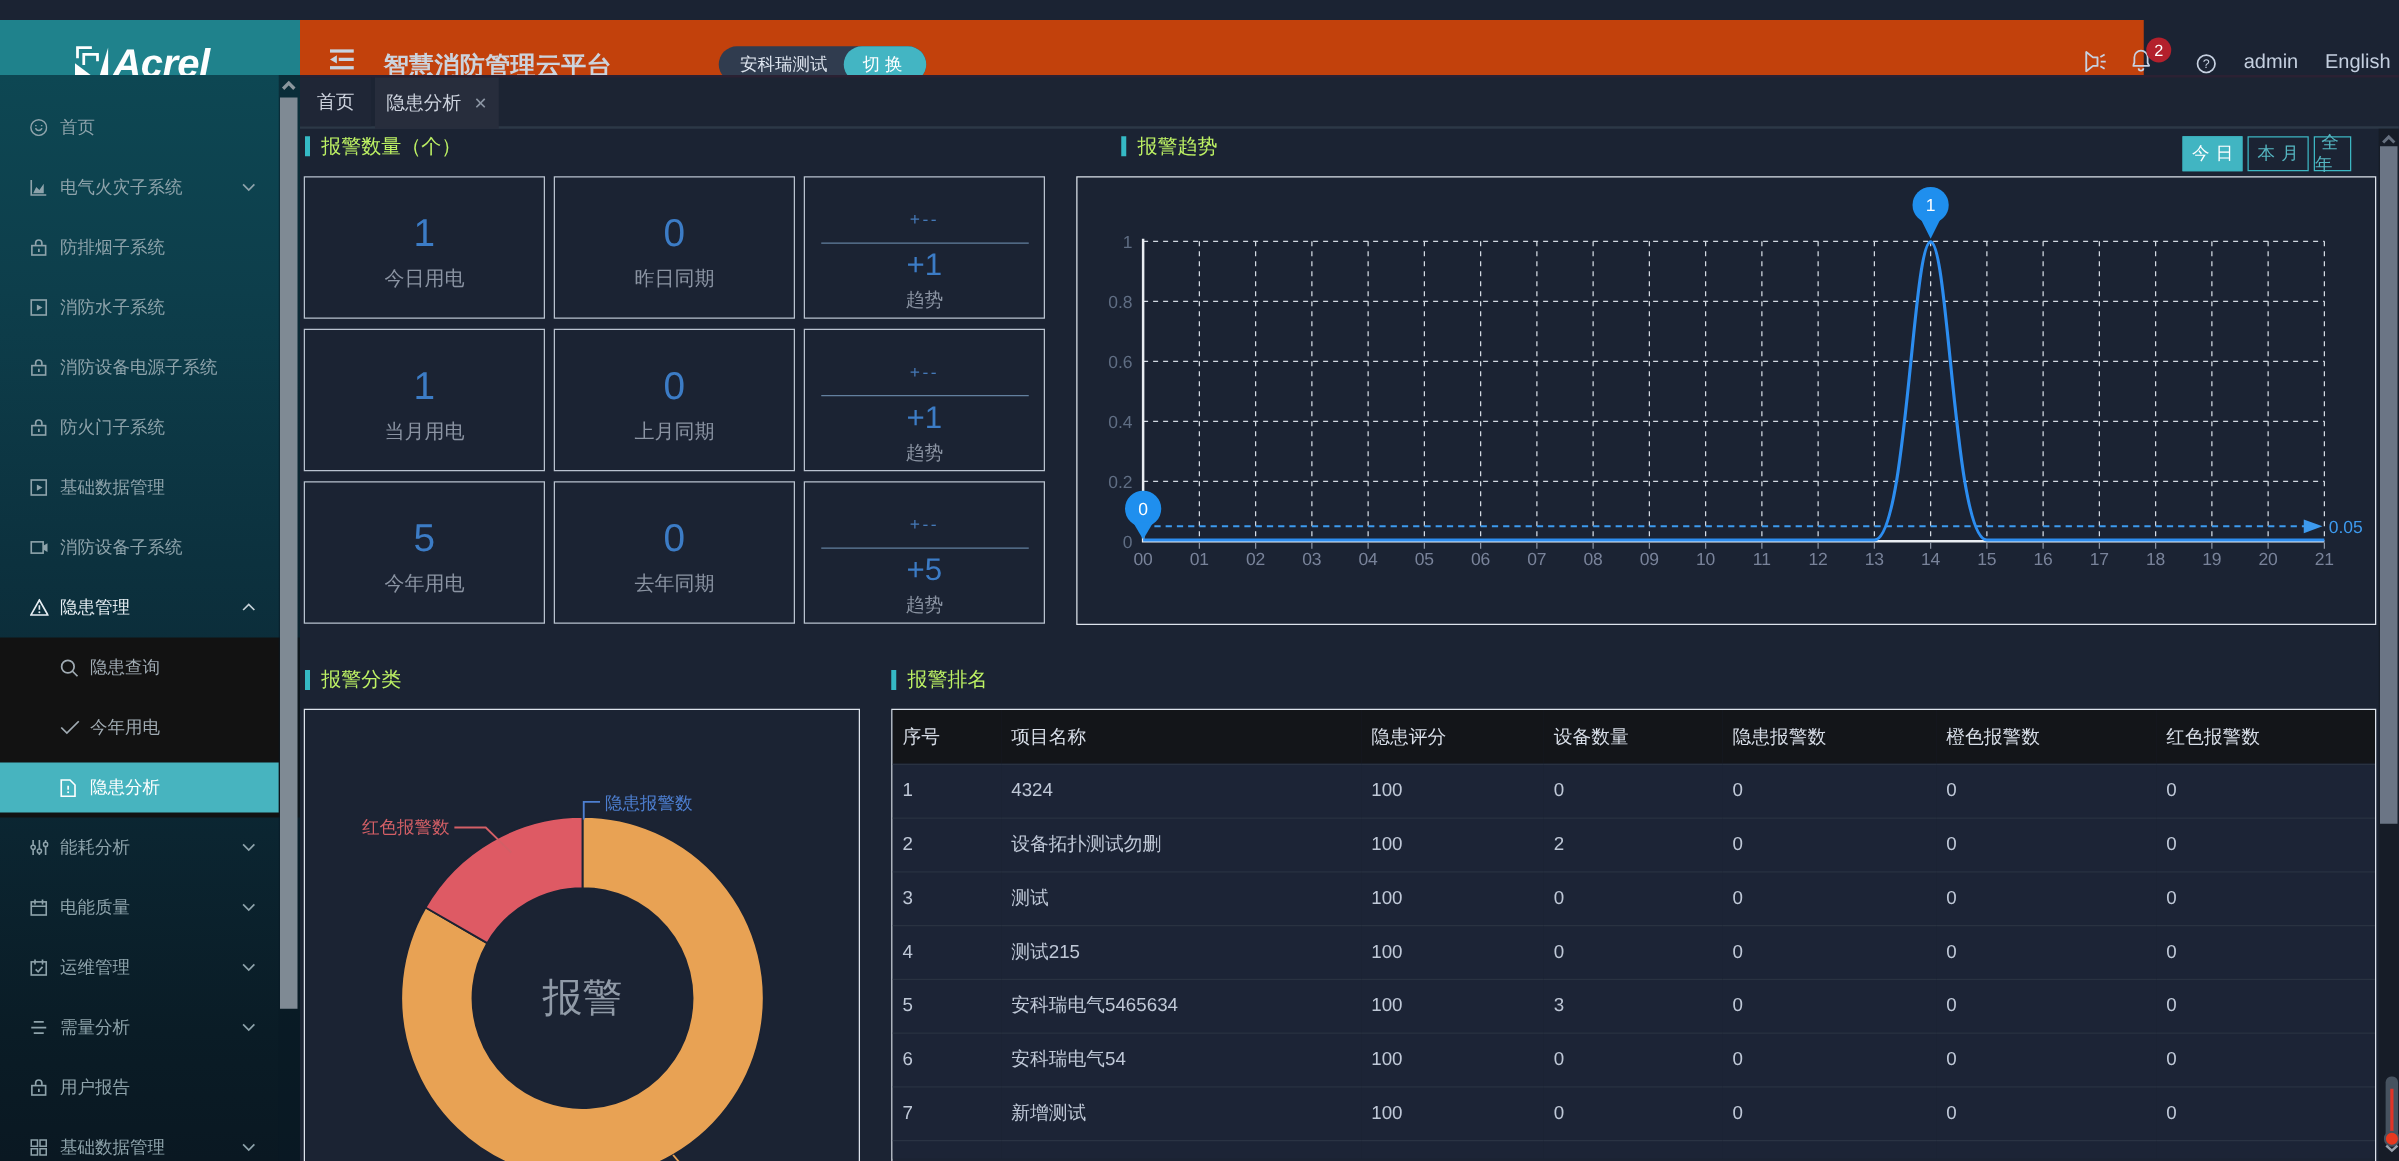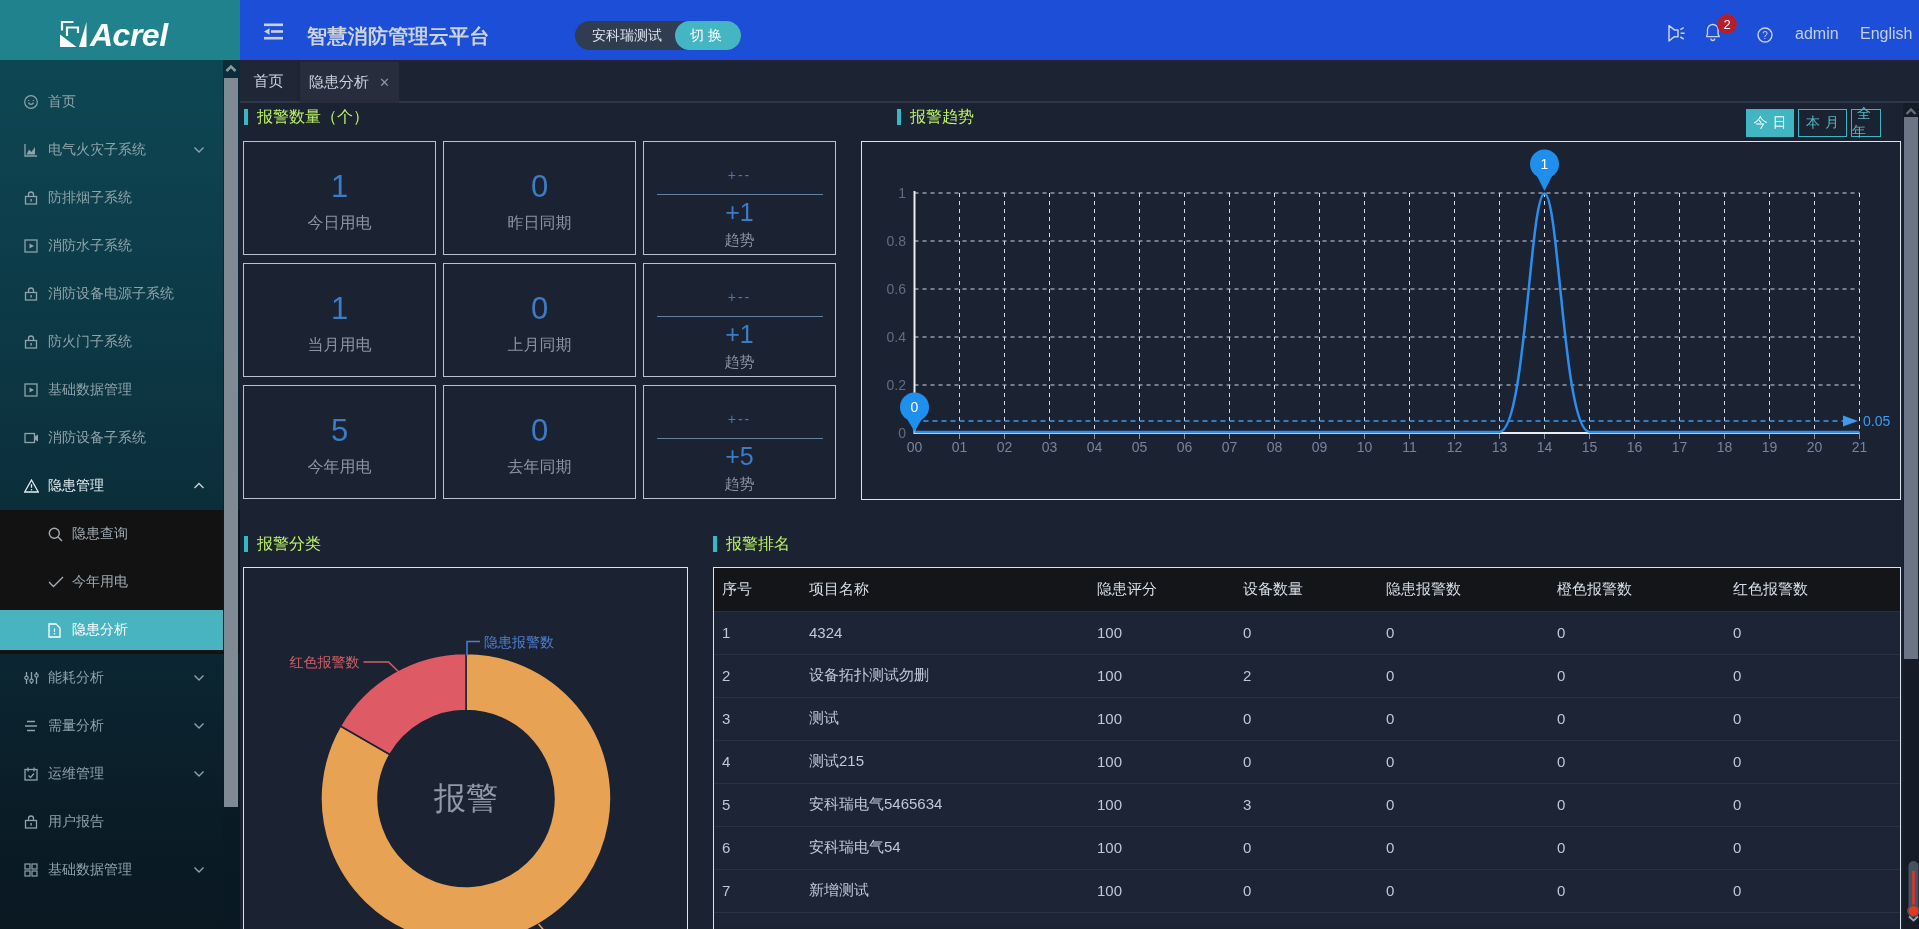--- a/index.html
+++ b/index.html
@@ -1,18 +1,18 @@
 <!DOCTYPE html>
 <html><head>
 <meta charset="utf-8">
 <style>
 * { margin:0; padding:0; box-sizing:border-box; }
 html,body { width:1919px; height:929px; overflow:hidden; background:#1b2333; font-family:"Liberation Sans",sans-serif; }
 .abs { position:absolute; }
-.header { position:absolute; left:0; top:0; width:1919px; height:60px; background:#1d4ed8; }
+.header { position:absolute; left:0; top:16px; width:1715px; height:60px; background:#c2410c; }
 .logo { position:absolute; left:0; top:0; width:240px; height:60px; background:#1f828c; }
 .hamburger { position:absolute; left:264px; top:22px; }
 .htitle { position:absolute; left:307px; top:23px; color:#ccd3dd; font-size:20px; font-weight:bold; letter-spacing:0.3px; }
 .pill { position:absolute; left:575px; top:21px; height:29px; background:#303c4f; border-radius:15px; display:flex; align-items:center; padding-left:17px; color:#dde4ee; font-size:14px; }
 .pill .btn { margin-left:13px; height:29px; padding:0 15px; background:#43b5c3; border-radius:15px; color:#fff; display:flex; align-items:center; font-size:14px; letter-spacing:4px; }
 .badge { position:absolute; left:1717px; top:14px; background:#b3202c; color:#fff; border-radius:10px; min-width:20px; height:20px; font-size:13px; display:flex; align-items:center; justify-content:center; padding:0 5px; z-index:3; }
 .admin { position:absolute; left:1795px; top:25px; color:#c4cfdf; font-size:16px; }
 .english { position:absolute; left:1860px; top:25px; color:#c4cfdf; font-size:16px; }
 
 .sidebar { position:absolute; left:0; top:60px; width:240px; height:869px; background:linear-gradient(180deg,#0d4753 0%,#0d3e4b 20%,#0c313e 45%,#0b2632 68%,#0a1c26 88%,#0a1822 100%); }
@@ -208,35 +208,45 @@
         <circle cx="2.5" cy="6.8" r="1.7" fill="none" stroke="#8ea3ab" stroke-width="1.2"></circle>
         <circle cx="7.5" cy="9.8" r="1.7" fill="none" stroke="#8ea3ab" stroke-width="1.2"></circle>
         <circle cx="12.5" cy="4.5" r="1.7" fill="none" stroke="#8ea3ab" stroke-width="1.2"></circle>
       </svg>
       <span class="txt">能耗分析</span>
       <svg class="chev" width="12" height="8" viewBox="0 0 12 8">
         <path d="M1.5 1.5 L6 6 L10.5 1.5" fill="none" stroke="#8ea3ab" stroke-width="1.4"></path>
       </svg>
     </div>
   <div class="mitem">
-      <svg width="14" height="12" viewBox="0 0 14 12">
-        <path d="M3 1.5 h8 M1 6 h12 M3 10.5 h8" stroke="#8ea3ab" stroke-width="1.4"></path>
-      </svg>
-      <span class="txt">需量分析</span>
+      <svg width="14" height="14" viewBox="0 0 14 14">
+        <rect x="1" y="2.5" width="12" height="10.5" fill="none" stroke="#8ea3ab" stroke-width="1.3"></rect>
+        <path d="M4 0.5 v4 M10 0.5 v4 M1 6 h12" stroke="#8ea3ab" stroke-width="1.3"></path>
+      </svg>
+      <span class="txt">电能质量</span>
       <svg class="chev" width="12" height="8" viewBox="0 0 12 8">
         <path d="M1.5 1.5 L6 6 L10.5 1.5" fill="none" stroke="#8ea3ab" stroke-width="1.4"></path>
       </svg>
     </div>
   <div class="mitem">
       <svg width="14" height="14" viewBox="0 0 14 14">
         <rect x="1" y="2.5" width="12" height="10.5" fill="none" stroke="#8ea3ab" stroke-width="1.3"></rect>
         <path d="M4 0.5 v4 M10 0.5 v4" stroke="#8ea3ab" stroke-width="1.3"></path>
         <path d="M4.5 8.5 L6.5 10.5 L10 6.5" fill="none" stroke="#8ea3ab" stroke-width="1.3"></path>
       </svg>
       <span class="txt">运维管理</span>
+      <svg class="chev" width="12" height="8" viewBox="0 0 12 8">
+        <path d="M1.5 1.5 L6 6 L10.5 1.5" fill="none" stroke="#8ea3ab" stroke-width="1.4"></path>
+      </svg>
+    </div>
+  <div class="mitem">
+      <svg width="14" height="12" viewBox="0 0 14 12">
+        <path d="M3 1.5 h8 M1 6 h12 M3 10.5 h8" stroke="#8ea3ab" stroke-width="1.4"></path>
+      </svg>
+      <span class="txt">需量分析</span>
       <svg class="chev" width="12" height="8" viewBox="0 0 12 8">
         <path d="M1.5 1.5 L6 6 L10.5 1.5" fill="none" stroke="#8ea3ab" stroke-width="1.4"></path>
       </svg>
     </div>
   <div class="mitem">
       <svg width="14" height="14" viewBox="0 0 14 14">
         <rect x="1.5" y="5.5" width="11" height="7.5" fill="none" stroke="#8ea3ab" stroke-width="1.3"></rect>
         <path d="M4.5 5.5 V3.5 a2.5 2.5 0 0 1 5 0 V5.5" fill="none" stroke="#8ea3ab" stroke-width="1.3"></path>
         <rect x="6.4" y="8" width="1.4" height="2.6" fill="#8ea3ab"></rect>
       </svg>

